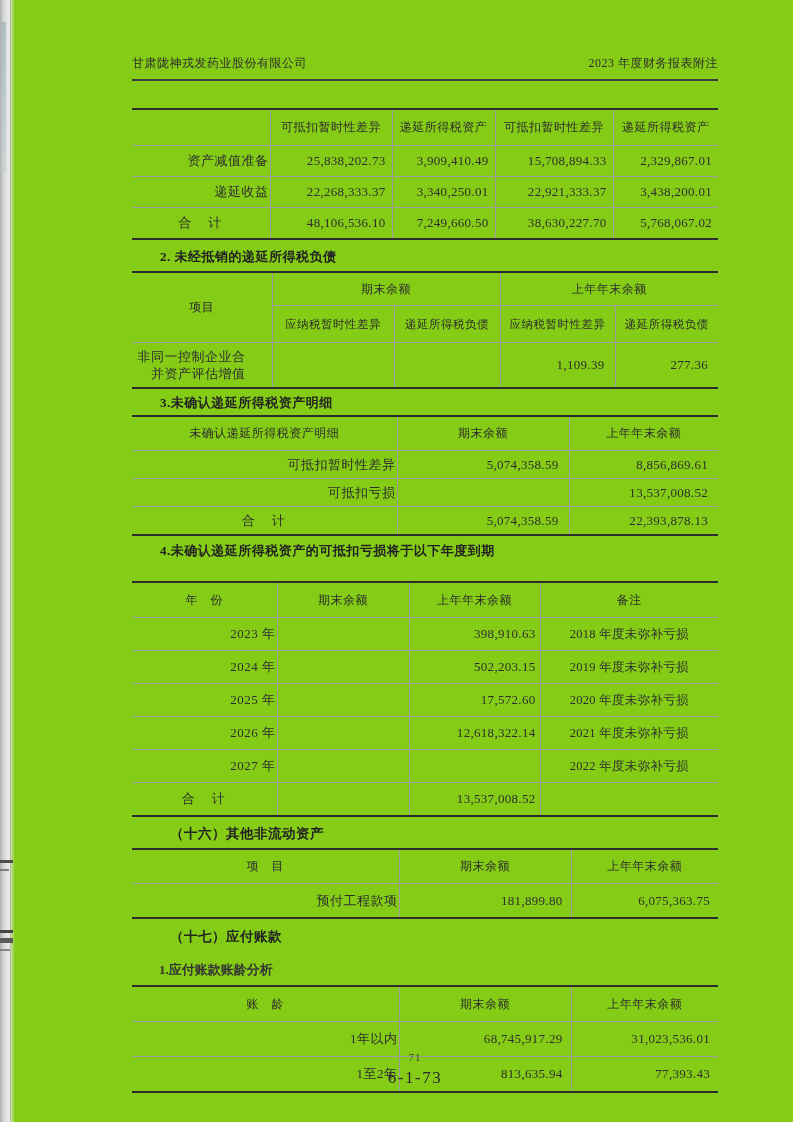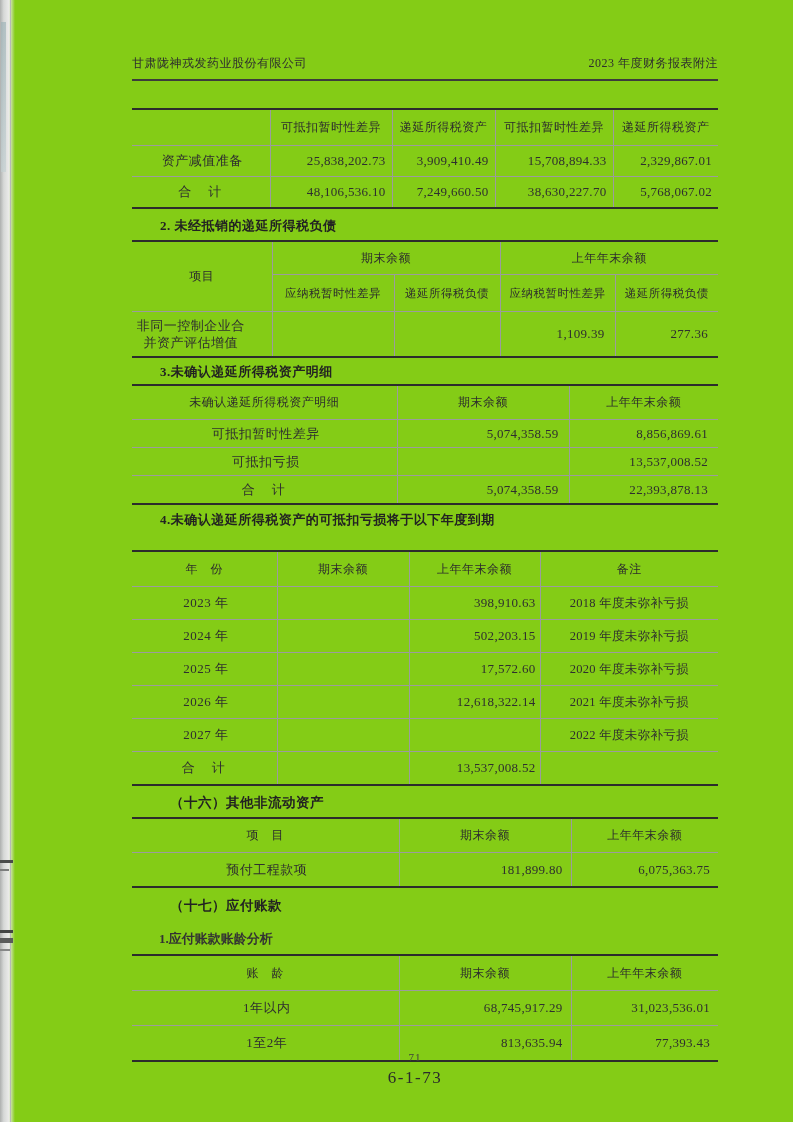--- a/index.html
+++ b/index.html
@@ -59,21 +59,21 @@
   }
   .t tr > *:first-child { border-left:none; }
   .t tr > *:last-child  { border-right:none; }
   .t thead tr:first-child > * { border-top:none; }
   .t tbody tr:last-child > *  { border-bottom:none;margin-top:29px; }
   .t th {
     font-weight:400; font-size:12px; color:#2d2d2d;
     text-align:center; letter-spacing:.5px;
   }
   .t td { font-size:13px; color:#2f2f2f; }
-  .t td.label { text-align:center; padding-left:4px; letter-spacing:.5px; }
+  .t td.label { text-align:right; padding-left:4px; letter-spacing:.5px; }
   .t td.center { text-align:center; letter-spacing:2px; }
   .t td.num {
     text-align:right; padding-right:6px;
     font-family:"Liberation Serif","DejaVu Serif",serif; letter-spacing:.3px;
   }
   .t td.note { text-align:center; font-size:12.5px; letter-spacing:.3px; }
 
   .t1 th { height:33px; }
   .t1 td { height:28px; }
   .t2 thead tr.grp th { height:30px; }
@@ -137,20 +137,27 @@
       </thead>
       <tbody>
         <tr>
           <td class="label">资产减值准备</td>
           <td class="num">25,838,202.73</td>
           <td class="num">3,909,410.49</td>
           <td class="num">15,708,894.33</td>
           <td class="num">2,329,867.01</td>
         </tr>
         <tr>
+          <td class="label">递延收益</td>
+          <td class="num">22,268,333.37</td>
+          <td class="num">3,340,250.01</td>
+          <td class="num">22,921,333.37</td>
+          <td class="num">3,438,200.01</td>
+        </tr>
+        <tr>
           <td class="center">合　计</td>
           <td class="num">48,106,536.10</td>
           <td class="num">7,249,660.50</td>
           <td class="num">38,630,227.70</td>
           <td class="num">5,768,067.02</td>
         </tr>
       </tbody>
     </table>
 
     <div class="sec sec-num sec2">2. 未经抵销的递延所得税负债</div>

